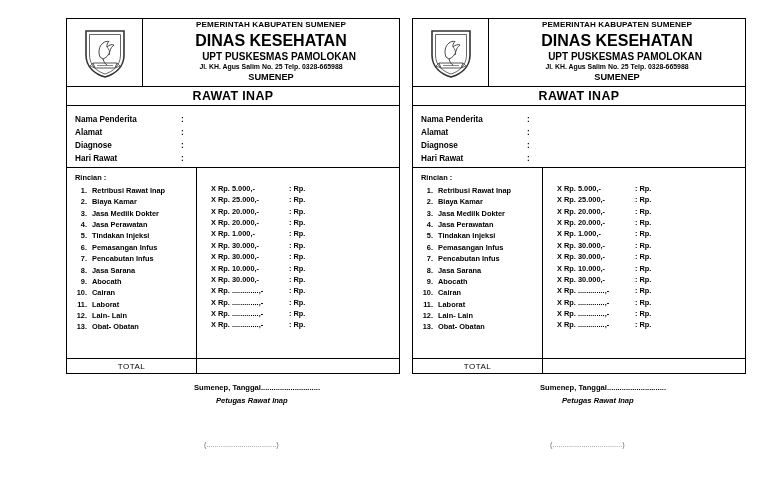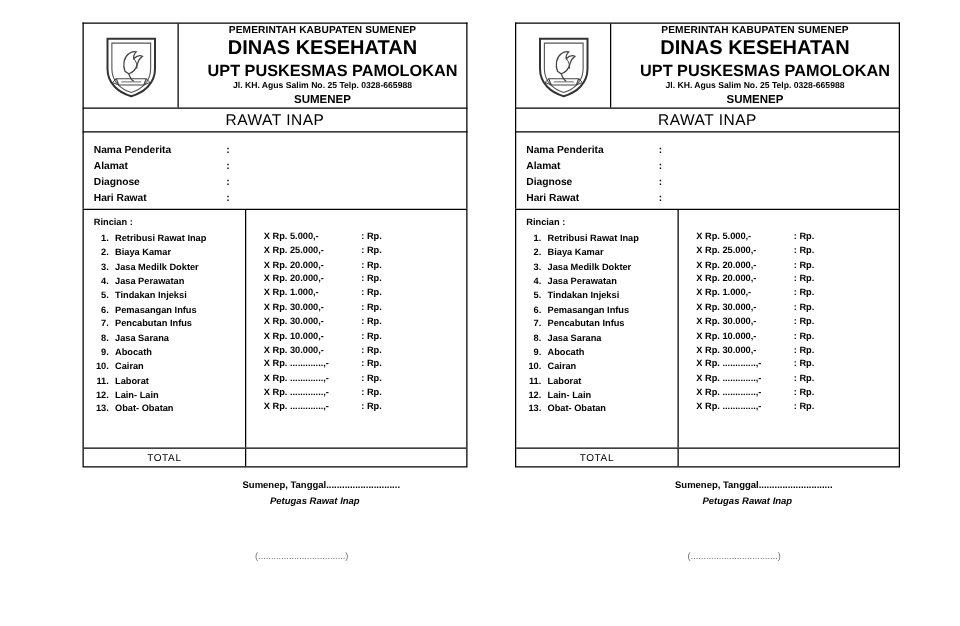--- a/index.html
+++ b/index.html
@@ -18,21 +18,21 @@
   .sheet {
     position: relative;
     width: 768px;
     height: 501px;
   }
 
   
   .form {
     position: absolute;
     top: 18px;
-    width: 308px;
+    width: 334px;
   }
   .form.left  { left: 66px; }
   .form.right { left: 412px; }
 
   
   .masthead {
     display: flex;
     border: 1.3px solid #000;
     border-bottom: none;
     height: 68px;
@@ -58,37 +58,37 @@
     padding: 2px 2px 3px;
     box-sizing: border-box;
   }
   .org-line {
     font-weight: bold;
     line-height: 1.26;
     white-space: nowrap;
   }
   .org-l1 { font-size: 8.1px; letter-spacing: .1px; }
   .org-l2 { font-size: 16px; }
-  .org-l3 { font-size: 13px; padding-left: 16px; }
+  .org-l3 { font-size: 10px; padding-left: 16px; }
   .org-l4 { font-size: 6.9px; }
   .org-l5 { font-size: 9.2px; }
 
   
   .title-band {
     border: 1.3px solid #000;
     border-bottom: none;
     height: 19px;
     display: flex;
     align-items: center;
     justify-content: center;
     box-sizing: border-box;
   }
   .title-band .title-text {
     font-size: 12.4px;
-    font-weight: normal;
+    font-weight: bold;
     letter-spacing: .4px;
   }
 
   
   .patient-band {
     border: 1.3px solid #000;
     border-bottom: none;
     padding: 8px 0 9px 8px;
     box-sizing: border-box;
     height: 62px;

